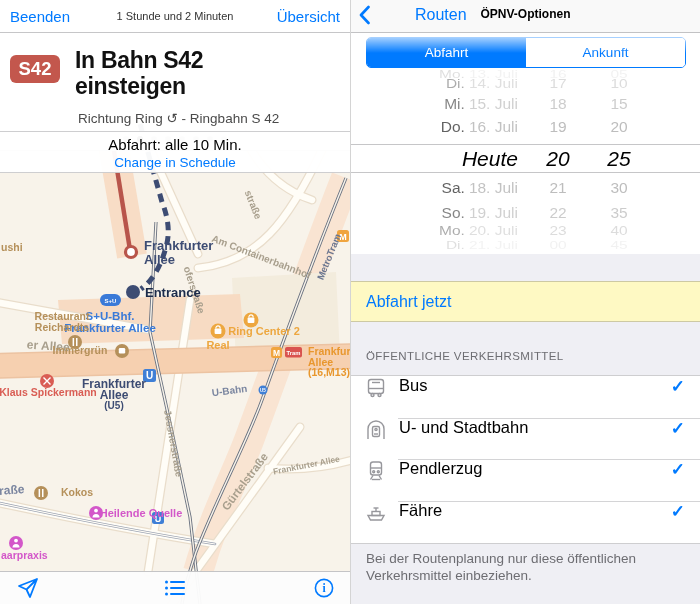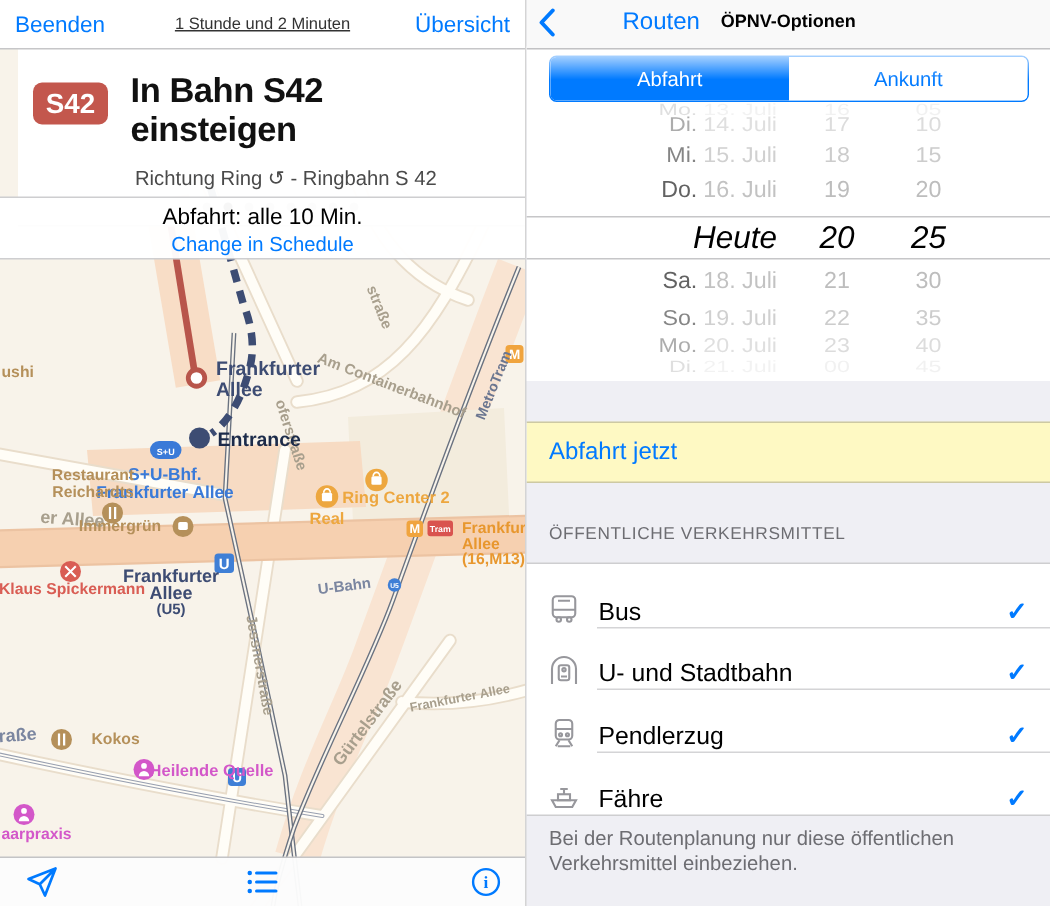--- a/index.html
+++ b/index.html
@@ -9,23 +9,23 @@
   
   #left{background:#f8f3ea;}
   #map{position:absolute;left:0;top:32px;width:350px;height:572px;font-family:"Liberation Sans",sans-serif;}
   .lnav{position:absolute;left:0;top:0;width:350px;height:32px;background:rgba(255,255,255,.98);
         border-bottom:1px solid rgba(60,60,67,.29);display:flex;align-items:center;z-index:5;}
   .lnav .blue{font-size:15px;color:#007aff;}
   .lnav .left-btn{position:absolute;left:10px;}
   .lnav .right-btn{position:absolute;right:10px;}
   .ltitle{width:100%;text-align:center;line-height:1.1;}
   .ltitle .t{font-size:14px;font-weight:bold;color:#000;}
-  .ltitle .s{font-size:11px;color:#333;text-decoration:underline;}
+  .ltitle .s{font-size:11px;color:#333;}
   .banner{position:absolute;left:0;top:32px;width:350px;height:118px;background:rgba(255,255,255,.96);
-          border-bottom:1px solid rgba(60,60,67,.25);z-index:4;margin-left:12px;}
+          border-bottom:1px solid rgba(60,60,67,.25);z-index:4;}
   .badge{position:absolute;left:10px;top:23px;width:50px;height:28px;border-radius:6px;
          background:#c3574d;color:#fff;font-size:18.5px;font-weight:bold;
          display:flex;align-items:center;justify-content:center;}
   .head{position:absolute;left:75px;top:15px;font-size:23px;font-weight:700;color:#111;
         line-height:26px;letter-spacing:-.3px;}
   .dir{position:absolute;left:78px;top:78px;font-size:13.5px;color:#4a4a4a;}
   .dots{position:absolute;left:0;top:96px;width:350px;text-align:center;}
   .dot{display:inline-block;width:6px;height:6px;border-radius:3px;background:#b9b9b9;margin:0 4px;}
   .dot.active{background:#1c1c1e;}
   .depcard{position:absolute;left:0;top:131px;width:350px;height:40px;background:rgba(255,255,255,.96);
@@ -69,21 +69,21 @@
   .sel{top:144px;height:27px;line-height:27px;font-size:21px;
        border-top:1px solid rgba(60,60,67,.29);border-bottom:1px solid rgba(60,60,67,.29);font-style:italic;}
   .sel .dt,.sel .ph,.sel .pm{color:#000;}
   .row-departnow{position:absolute;left:0;top:281px;width:416px;height:41px;background:#fef9c3;
                  border-top:1px solid rgba(60,60,67,.25);border-bottom:1px solid rgba(60,60,67,.25);
                  display:flex;align-items:center;padding-left:15px;box-sizing:border-box;
                  font-size:16px;color:#007aff;}
   .sect{position:absolute;left:15px;top:350px;font-size:11.5px;color:#6d6d72;letter-spacing:.4px;}
   .options{position:absolute;left:0;top:375px;width:349px;background:#fff;
            border-top:1px solid rgba(60,60,67,.25);border-bottom:1px solid rgba(60,60,67,.25);}
-  .opt{position:relative;height:41.7px;display:flex;align-items:flex-end;}
+  .opt{position:relative;height:41.7px;display:flex;align-items:flex-start;}
   .opt + .opt::before{content:"";position:absolute;left:47px;right:0;top:0;height:1px;background:rgba(60,60,67,.22);}
   .opt .ico{width:24px;margin-left:13px;display:flex;}
   .opt .lbl{margin-left:11px;font-size:16.5px;color:#000;}
   .opt .chk{position:absolute;right:15px;color:#007aff;font-size:17px;font-weight:bold;}
   .rfooter{position:absolute;left:15px;top:550px;width:305px;font-size:13.5px;line-height:17px;color:#6d6d72;}
 </style>
 </head>
 <body>
 
 <div id="app">

